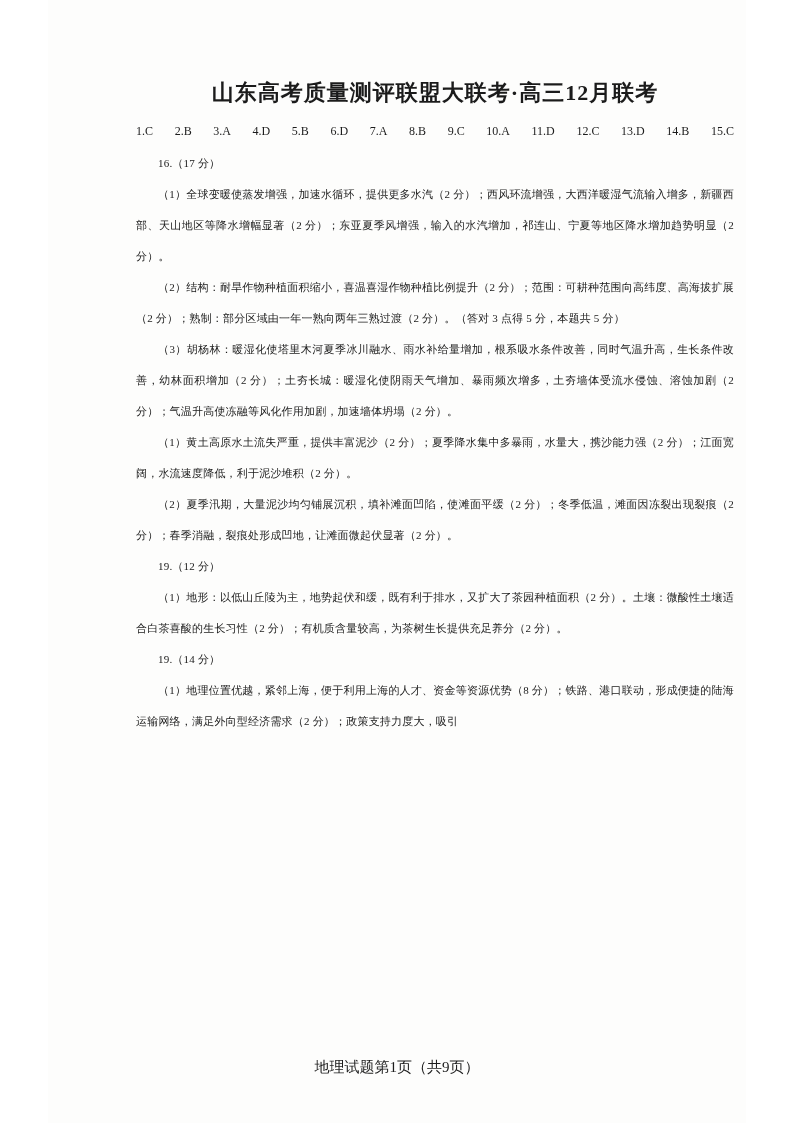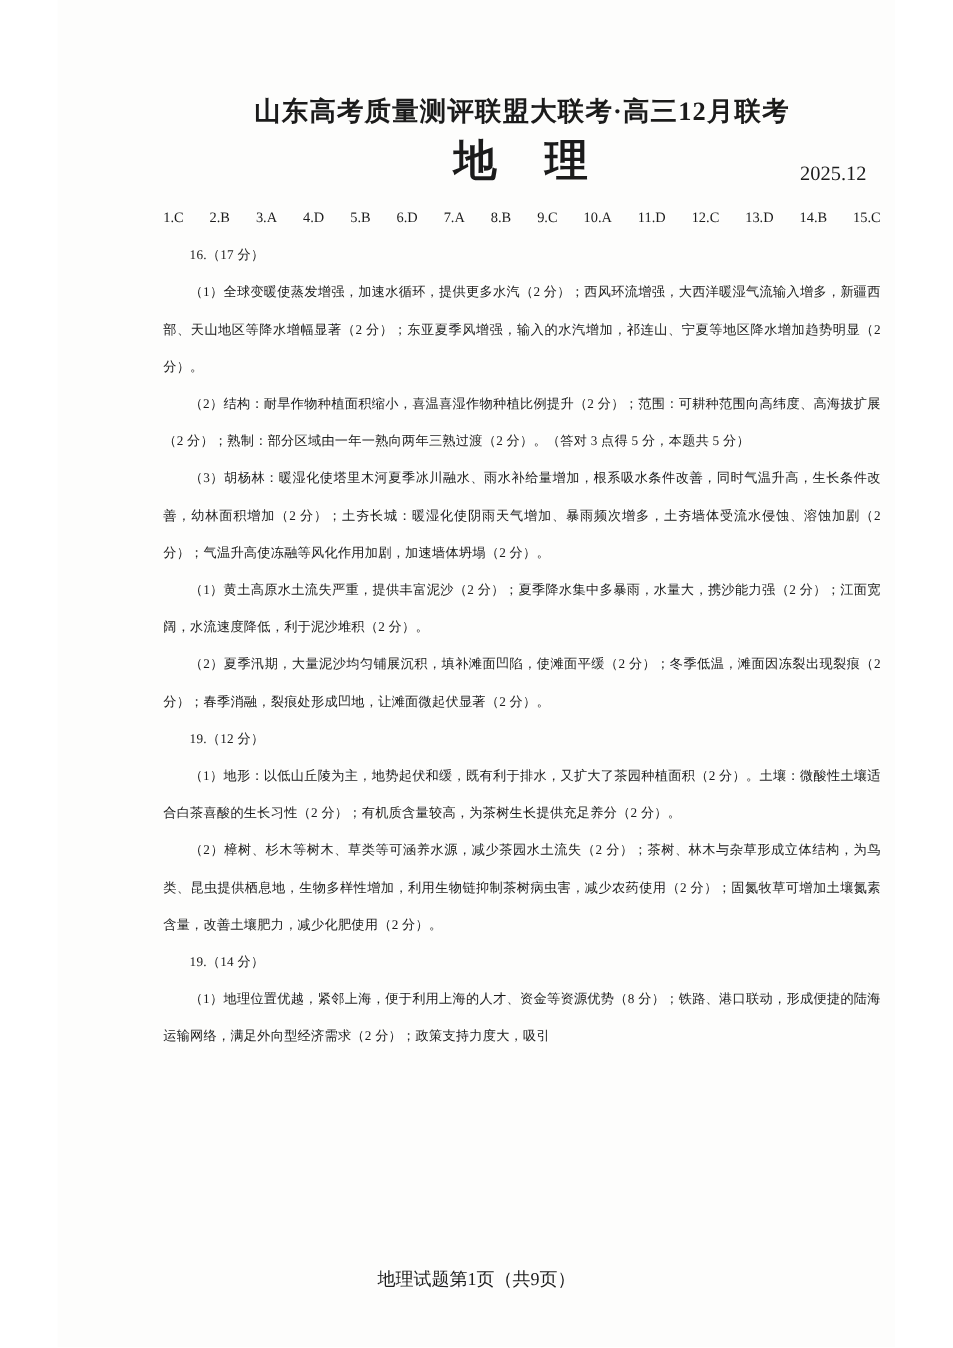--- a/index.html
+++ b/index.html
@@ -83,24 +83,20 @@
   }
 </style>
 </head>
 <body>
 
 <div class="page">
   <div class="content">
 
     <div class="exam-title">山东高考质量测评联盟大联考·高三12月联考</div>
 
-    <div class="subject-row">
-      <div class="subject">地　理</div>
-      <div class="exam-date">2025.12</div>
-    </div>
 
     <div class="answer-key">
       <span>1.C</span>
       <span>2.B</span>
       <span>3.A</span>
       <span>4.D</span>
       <span>5.B</span>
       <span>6.D</span>
       <span>7.A</span>
       <span>8.B</span>
@@ -118,21 +114,20 @@
       <p class="para">16.（17 分）</p>
       <p class="para">（1）全球变暖使蒸发增强，加速水循环，提供更多水汽（2 分）；西风环流增强，大西洋暖湿气流输入增多，新疆西部、天山地区等降水增幅显著（2 分）；东亚夏季风增强，输入的水汽增加，祁连山、宁夏等地区降水增加趋势明显（2 分）。</p>
       <p class="para">（2）结构：耐旱作物种植面积缩小，喜温喜湿作物种植比例提升（2 分）；范围：可耕种范围向高纬度、高海拔扩展（2 分）；熟制：部分区域由一年一熟向两年三熟过渡（2 分）。（答对 3 点得 5 分，本题共 5 分）</p>
       <p class="para">（3）胡杨林：暖湿化使塔里木河夏季冰川融水、雨水补给量增加，根系吸水条件改善，同时气温升高，生长条件改善，幼林面积增加（2 分）；土夯长城：暖湿化使阴雨天气增加、暴雨频次增多，土夯墙体受流水侵蚀、溶蚀加剧（2 分）；气温升高使冻融等风化作用加剧，加速墙体坍塌（2 分）。</p>
 
       <p class="para">（1）黄土高原水土流失严重，提供丰富泥沙（2 分）；夏季降水集中多暴雨，水量大，携沙能力强（2 分）；江面宽阔，水流速度降低，利于泥沙堆积（2 分）。</p>
       <p class="para">（2）夏季汛期，大量泥沙均匀铺展沉积，填补滩面凹陷，使滩面平缓（2 分）；冬季低温，滩面因冻裂出现裂痕（2 分）；春季消融，裂痕处形成凹地，让滩面微起伏显著（2 分）。</p>
 
       <p class="para">19.（12 分）</p>
       <p class="para">（1）地形：以低山丘陵为主，地势起伏和缓，既有利于排水，又扩大了茶园种植面积（2 分）。土壤：微酸性土壤适合白茶喜酸的生长习性（2 分）；有机质含量较高，为茶树生长提供充足养分（2 分）。</p>
-      <p class="para">（2）樟树、杉木等树木、草类等可涵养水源，减少茶园水土流失（2 分）；茶树、林木与杂草形成立体结构，为鸟类、昆虫提供栖息地，生物多样性增加，利用生物链抑制茶树病虫害，减少农药使用（2 分）；固氮牧草可增加土壤氮素含量，改善土壤肥力，减少化肥使用（2 分）。</p>
 
       <p class="para">19.（14 分）</p>
       <p class="para">（1）地理位置优越，紧邻上海，便于利用上海的人才、资金等资源优势（8 分）；铁路、港口联动，形成便捷的陆海运输网络，满足外向型经济需求（2 分）；政策支持力度大，吸引</p>
 
     </div>
   </div>
 
   <div class="footer">地理试题第1页（共9页）</div>
 </div>
 

